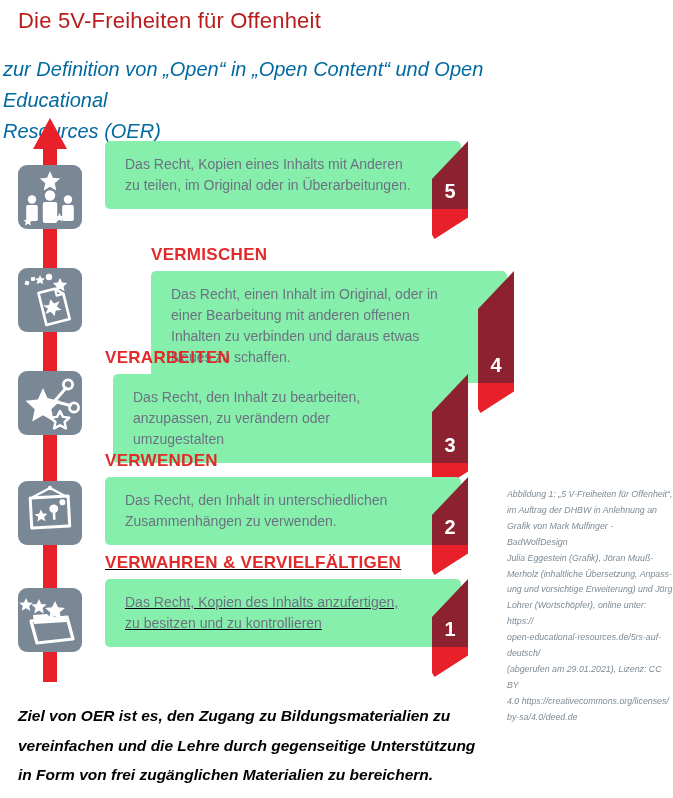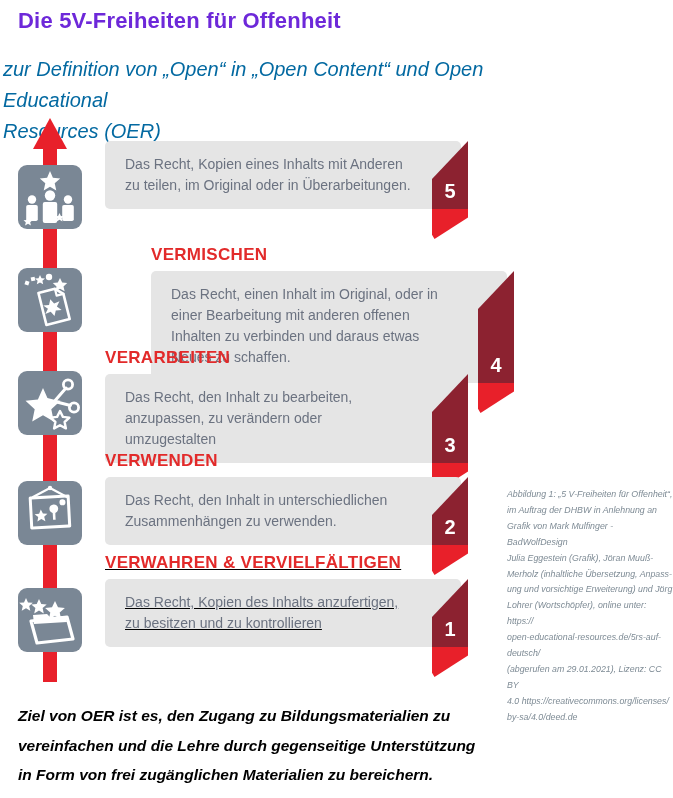--- a/index.html
+++ b/index.html
@@ -3,21 +3,21 @@
 <meta charset="utf-8">
 <style>
   * { margin:0; padding:0; box-sizing:border-box; }
   html,body { background:#ffffff; }
   .page {
     position:relative; width:673px; height:798px; background:#ffffff;
     font-family:"Liberation Sans", sans-serif; overflow:hidden;
   }
   .title {
     position:absolute; left:18px; top:8px;
-    font-size:22px; font-weight:bold; color:#6d28d9; letter-spacing:.2px;
+    font-size:22px; font-weight:normal; color:#b91c1c; letter-spacing:.2px;
   }
   .subtitle {
     position:absolute; left:3px; top:54px; width:560px;
     font-size:20px; font-style:italic; color:#0369a1; line-height:31px;
   }
   
   .arrow-head {
     position:absolute; left:33px; top:118px; width:0; height:0;
     border-left:17px solid transparent; border-right:17px solid transparent;
     border-bottom:31px solid #e8202a;
@@ -32,21 +32,21 @@
     background:#7a8795; border-radius:9px;
   }
   .icon-box svg { display:block; width:64px; height:64px; }
   
   .row { position:absolute; left:105px; width:356px; }
   .row-heading {
     font-size:17px; font-weight:bold; color:#e22a2a; letter-spacing:.3px;
     margin-bottom:6px;
   }
   .row-box {
-    position:relative; background:#e5e5e5; border-radius:5px;
+    position:relative; background:#86efac; border-radius:5px;
     padding:13px 48px 10px 20px; color:#6b7280;
     font-size:14px; line-height:21px;
   }
   .row-box.h2 { height:68px; }
   .row-box.h3 { height:112px; }
   
   .ribbon { position:absolute; top:0; right:-7px; width:36px; height:100%; }
   .rib-dark {
     position:absolute; top:0; right:0; width:36px; height:100%;
     background:#8c2230;
@@ -175,21 +175,21 @@
         <div class="rib-dark">
           <span class="rib-num">4</span>
         </div>
         <div class="rib-tail"></div>
       </div>
     </div>
   </div>
 
   <div class="row" style="top:348px;">
     <div class="row-heading">VERARBEITEN</div>
-    <div class="row-box h2" style="height:89px;">
+    <div class="row-box h2" style="height:89px;margin-left:8px;">
       <span>Das Recht, den Inhalt zu bearbeiten, anzupassen, zu verändern oder umzugestalten</span>
       <div class="ribbon">
         <div class="rib-dark">
           <span class="rib-num">3</span>
         </div>
         <div class="rib-tail"></div>
       </div>
     </div>
   </div>
 

